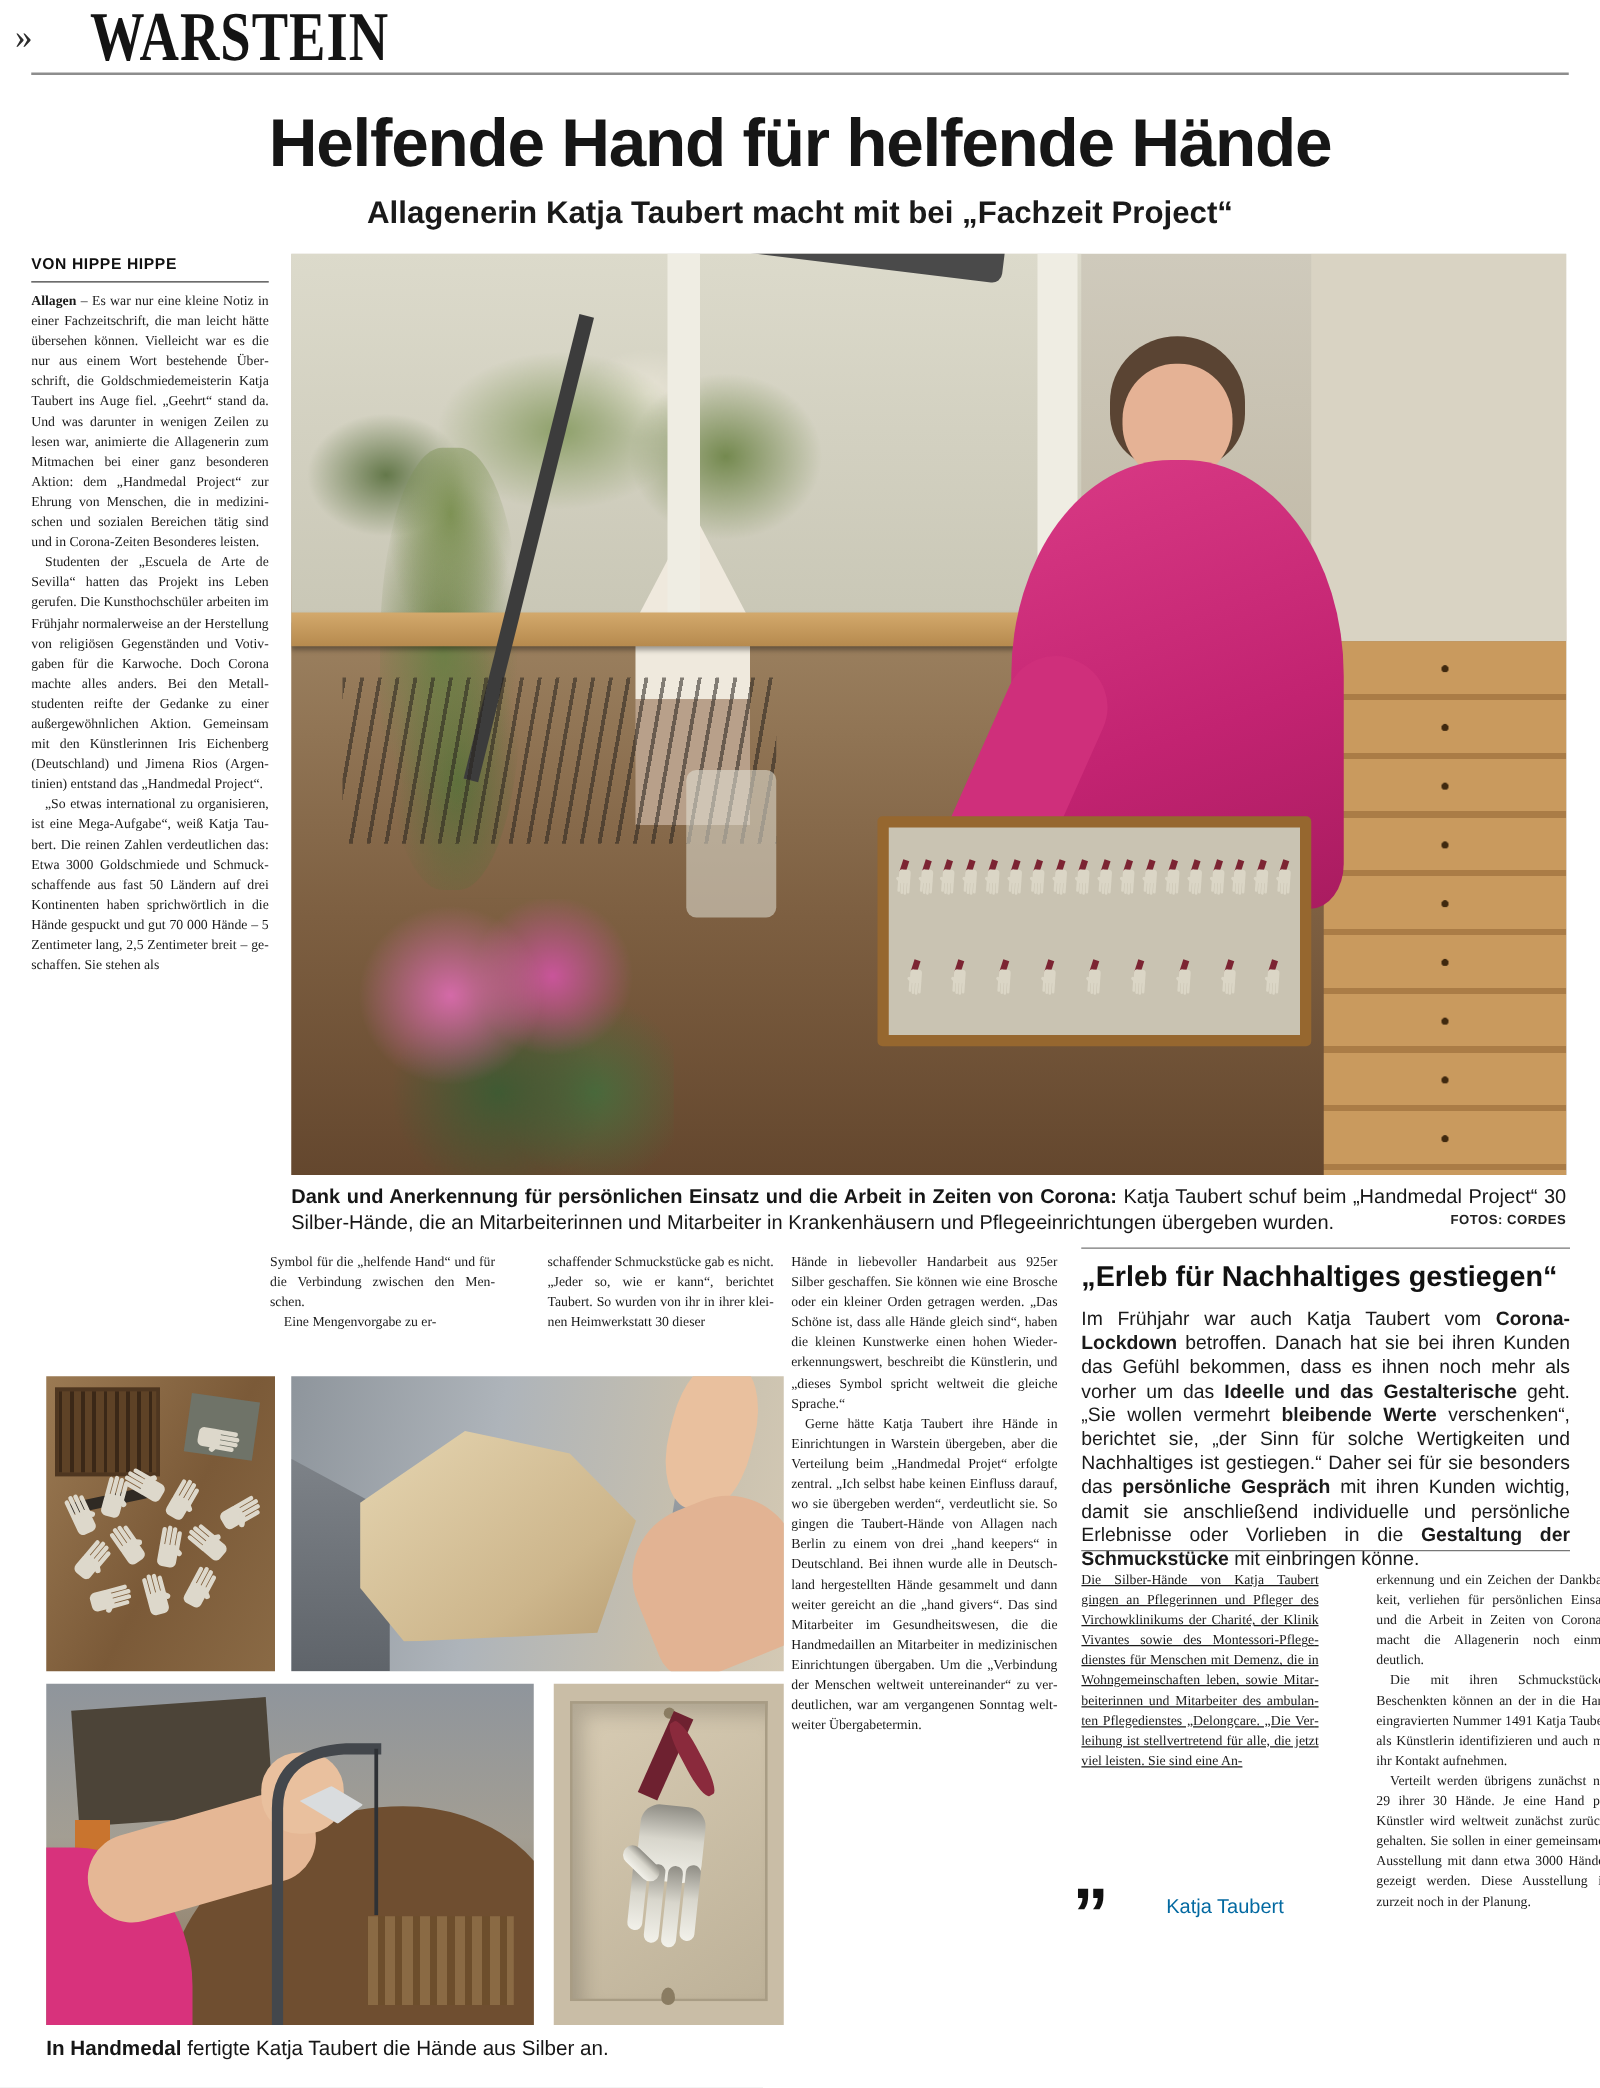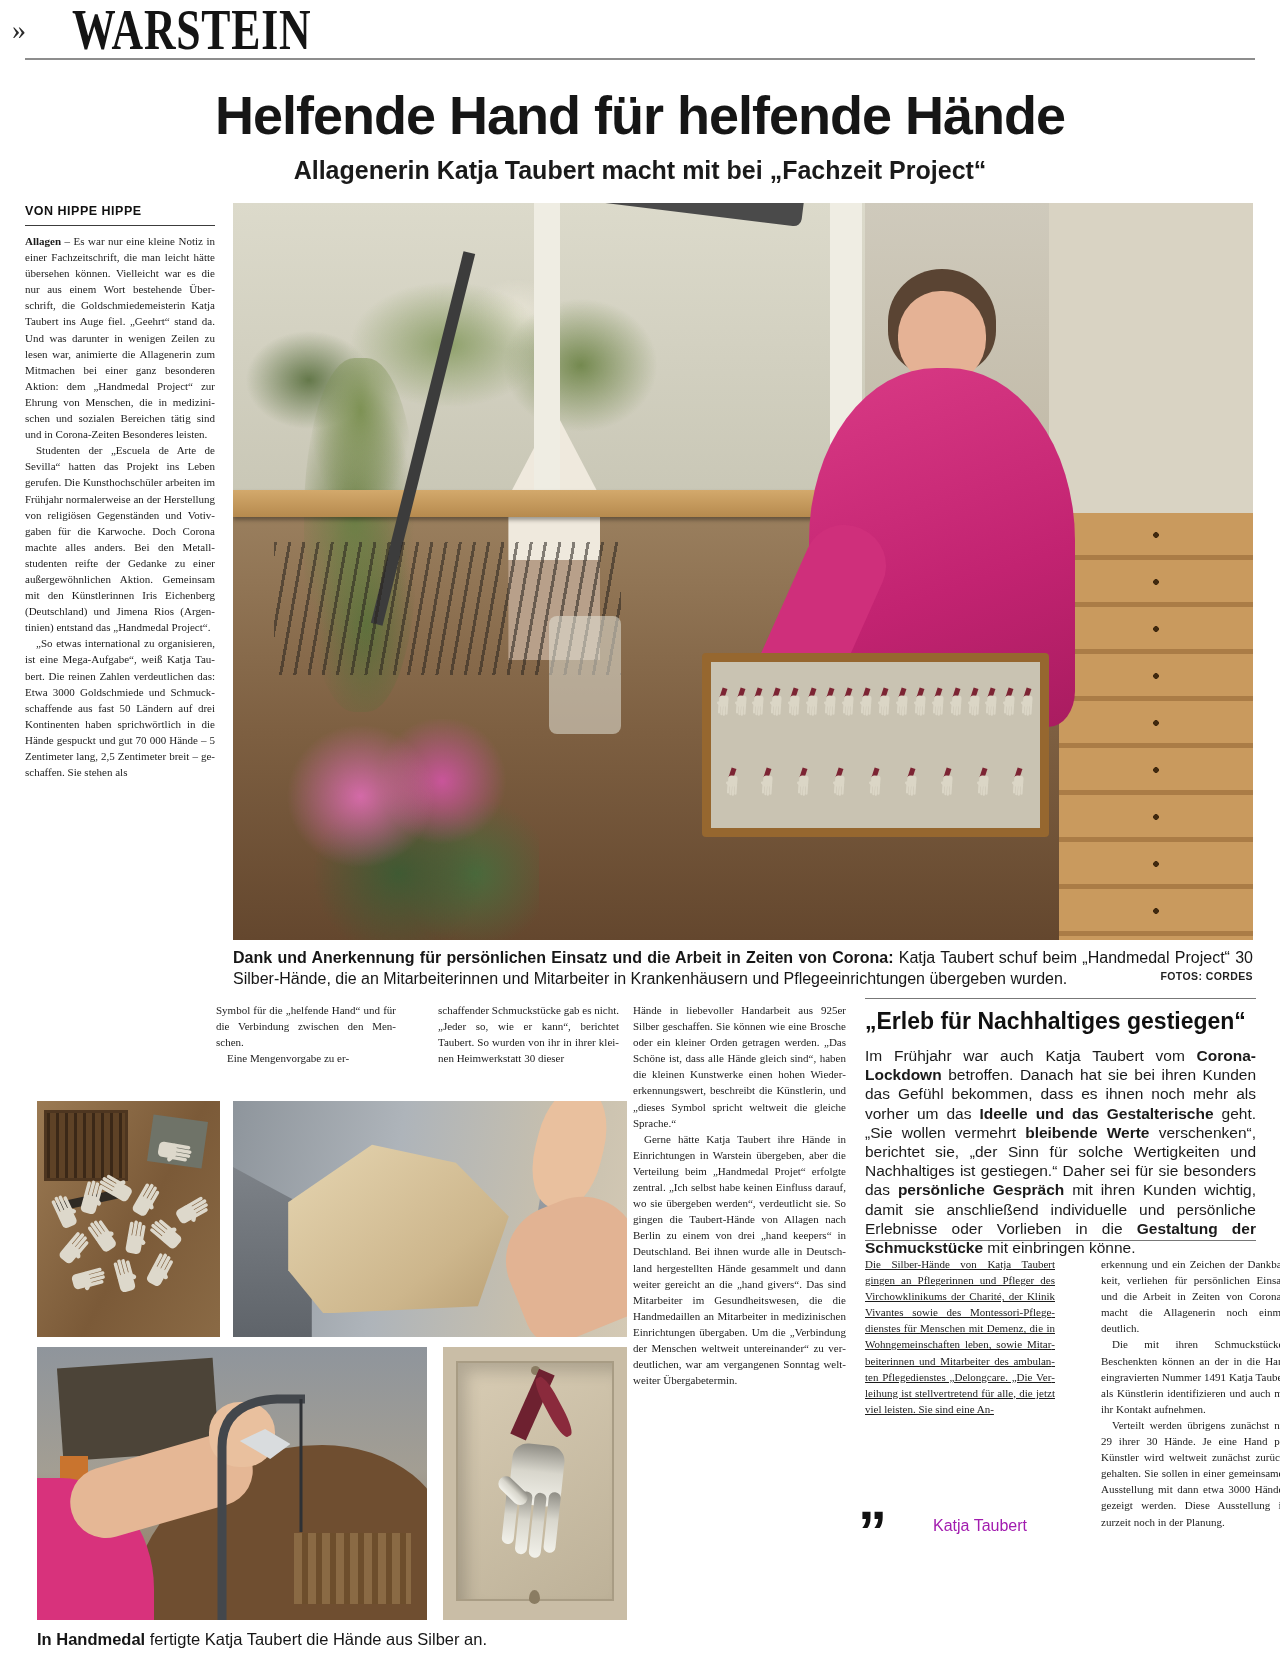--- a/index.html
+++ b/index.html
@@ -49,21 +49,21 @@
   .feat-body .b{font-weight:700;}
 
   
   .colA{left:865px;top:1256px;width:190px;height:235px;text-decoration:underline;}
   .colB{left:1101px;top:1256px;width:188px;height:412px;}
 
   
   .pull-quote{position:absolute;left:858px;top:1502px;width:206px;font-family:"Liberation Sans",sans-serif;}
   .pq-mark{position:absolute;left:0;top:-32px;font-size:58px;font-weight:700;color:#111;line-height:1;}
   .pq-text{padding-left:38px;text-align:center;font-weight:700;font-size:20px;line-height:24px;color:#111;}
-  .pq-attr{padding-left:38px;text-align:center;margin-top:15px;font-weight:400;font-size:16px;color:#a21caf;}
+  .pq-attr{padding-left:38px;text-align:center;margin-top:15px;font-weight:400;font-size:16px;color:#0369a1;}
 
   
   .bottom-caption{position:absolute;left:37px;top:1630px;width:600px;font-family:"Liberation Sans",sans-serif;
         font-size:16.5px;color:#161616;}
   .bottom-caption .b{font-weight:700;}
 
   
   .photo{position:absolute;overflow:hidden;}
   .photo *{position:absolute;}
   .hand-svg{display:block;width:100%;height:100%;fill:currentColor;}

